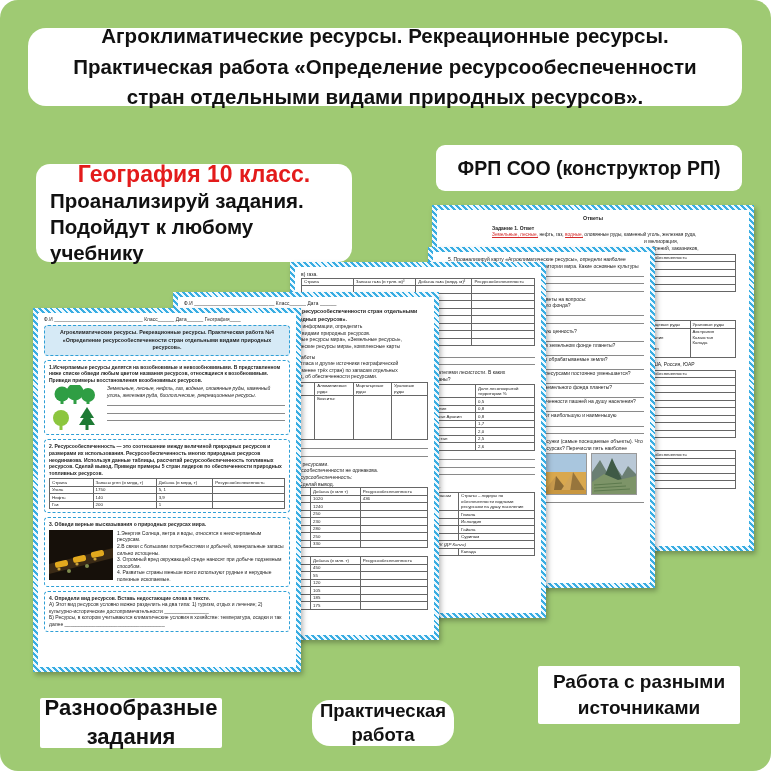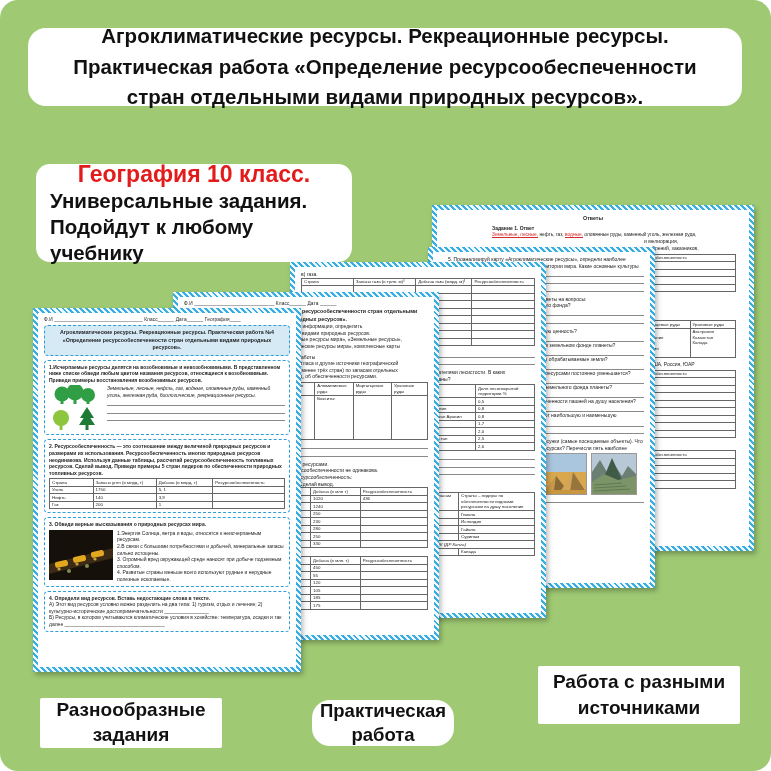--- a/index.html
+++ b/index.html
@@ -8,21 +8,21 @@
 
   .card{position:absolute;background:#ffffff;}
   .top-card{left:28px;top:28px;width:714px;height:78px;border-radius:18px;display:flex;align-items:center;justify-content:center;text-align:center;}
   .top-title{font-size:20.5px;font-weight:700;color:#111;line-height:1.5;padding:0 26px;}
   .left-card{left:36px;top:152px;width:316px;height:98px;border-radius:14px;display:flex;flex-direction:column;align-items:center;justify-content:center;text-align:left;margin-top:12px;}
   .left-red{font-size:23px;font-weight:700;color:#e31b1b;line-height:1.2;}
   .left-black{font-size:20.5px;font-weight:700;color:#111;line-height:1.25;padding:0 14px;}
   .right-card{left:436px;top:145px;width:306px;height:46px;border-radius:9px;display:flex;align-items:center;justify-content:center;}
   .right-card span{font-size:19.5px;font-weight:700;color:#111;}
   .bcard{position:absolute;background:#fff;display:flex;align-items:center;justify-content:center;text-align:center;font-weight:700;color:#111;border-radius:2px;}
-  .bc1{left:40px;top:698px;width:182px;height:50px;font-size:19px;line-height:1.3;}
+  .bc1{left:40px;top:698px;width:182px;height:50px;font-size:22px;line-height:1.3;}
   .bc2{left:312px;top:700px;width:142px;height:46px;font-size:18.5px;line-height:1.3;border-radius:18px;}
   .bc3{left:538px;top:666px;width:202px;height:58px;font-size:19px;line-height:1.35;}
 
   
   .sheet{position:absolute;padding:5px;background:repeating-linear-gradient(45deg,#39ade2 0 2px,#eef9ff 2px 4.2px);box-shadow:2px 3px 5px rgba(0,0,0,.28);}
   .s1{left:33px;top:308px;width:258px;height:354px;z-index:15;}
   .s2{left:173px;top:292px;width:256px;height:338px;z-index:14;}
   .s3{left:290px;top:262px;width:246px;height:346px;z-index:13;}
   .s4{left:428px;top:247px;width:217px;height:331px;z-index:12;}
   .s5{left:432px;top:205px;width:312px;height:336px;z-index:11;}
@@ -55,23 +55,26 @@
 <body>
 
 <div class="canvas">
 
   <div class="card top-card">
     <div class="top-title">Агроклиматические ресурсы. Рекреационные ресурсы. Практическая работа «Определение ресурсообеспеченности стран отдельными видами природных ресурсов».</div>
   </div>
 
   <div class="card left-card">
     <div class="left-red">География 10 класс.</div>
-    <div class="left-black">Универсальные задания. Подойдут к любому учебнику</div>
-  </div>
-
+    <div class="left-black">Проанализируй задания. Подойдут к любому учебнику</div>
+  </div>
+
+  <div class="card right-card">
+    <span>ФРП СОО (конструктор РП)</span>
+  </div>
 
   <div class="sheet s5">
     <div class="pg">
       <div class="pgtitle">Ответы</div>
       <div class="p5-ind b mt3">Задание 1. Ответ</div>
       <div class="p5-ind ansline"><span class="red-u">Земельные, лесные,</span><span> нефть, газ, </span><span class="red-u">водные,</span><span> оловянные руды, каменный уголь, железная руда,</span></div>
       <div class="p5-shift">
         <div class="ftxt">и мелиорация,</div>
         <div class="ftxt">удобрений, заказников,</div>
         <div class="gap2"></div>

